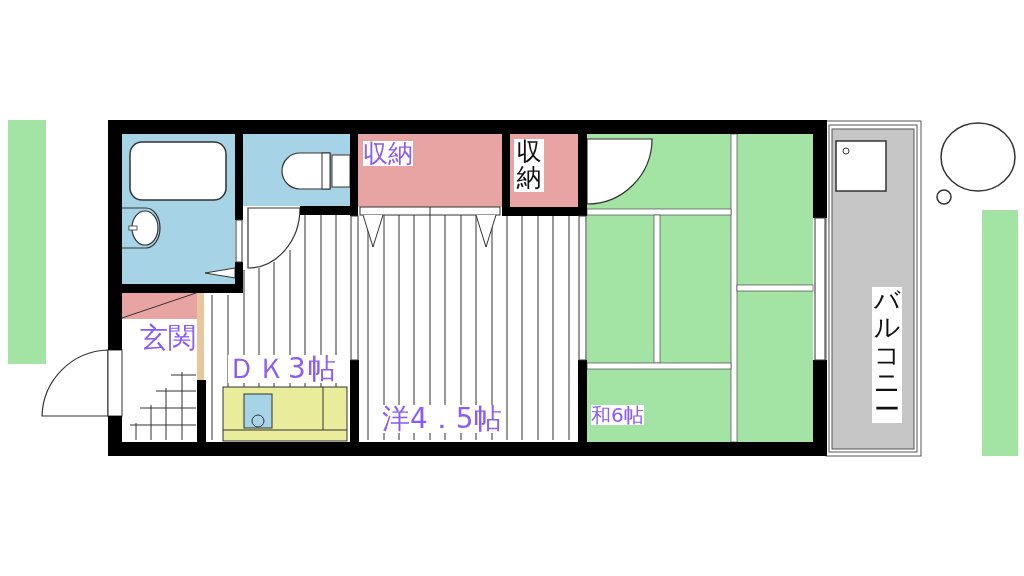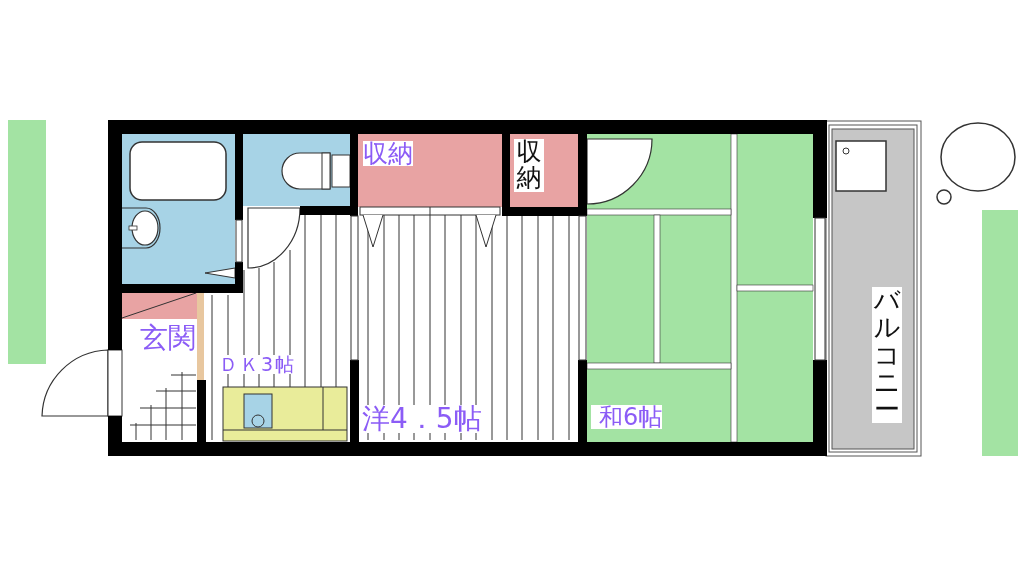--- a/index.html
+++ b/index.html
@@ -136,22 +136,22 @@
     <rect x="236" y="220" width="6" height="42"></rect>
   </g>
 </svg>
 
 <div class="label" style="left:363px;top:141px;font-size:25px;">収納</div>
 <div class="vlabel" style="left:514px;top:139px;width:30px;font-size:25px;">
   <span>収</span><br>
   <span>納</span>
 </div>
 <div class="label" style="left:140px;top:324px;font-size:28px;">玄関</div>
-<div class="label" style="left:219px;top:355px;font-size:19px;letter-spacing:2px;">ＤＫ3帖</div>
-<div class="label" style="left:362px;top:405px;font-size:28px;">洋4．5帖</div>
-<div class="label" style="left:591px;top:405px;font-size:24px;padding-left:8px;">和6帖</div>
+<div class="label" style="left:228px;top:355px;font-size:28px;letter-spacing:2px;">ＤＫ3帖</div>
+<div class="label" style="left:382px;top:405px;font-size:28px;">洋4．5帖</div>
+<div class="label" style="left:591px;top:405px;font-size:20px;">和6帖</div>
 <div class="vlabel" style="left:872px;top:287px;width:30px;font-size:26px;">
   <span>バ</span><br>
   <span>ル</span><br>
   <span>コ</span><br>
   <span>ニ</span><br>
   <span>ー</span>
 </div>
 
 </body></html>

